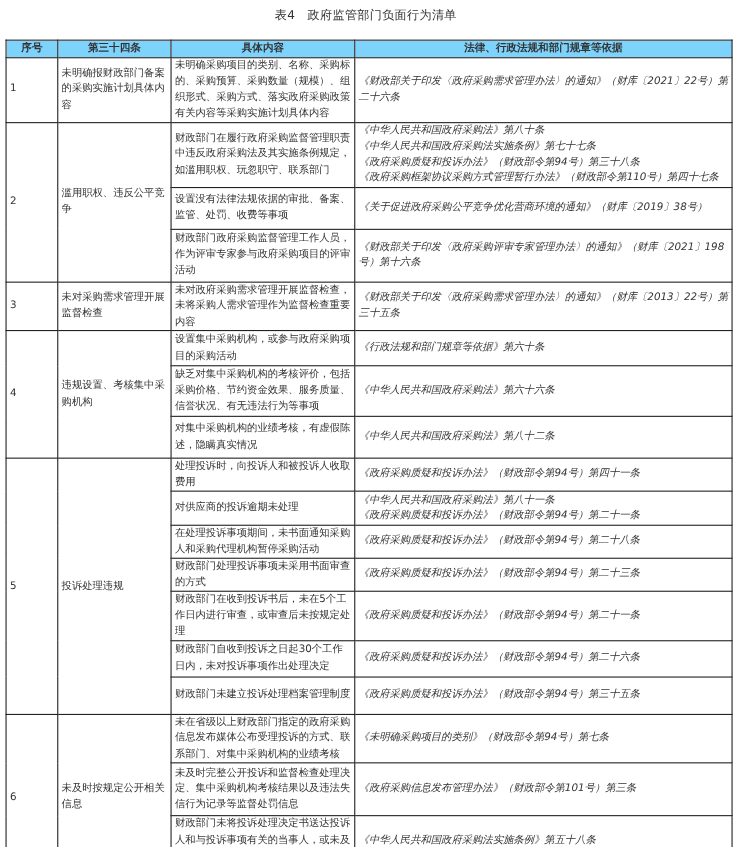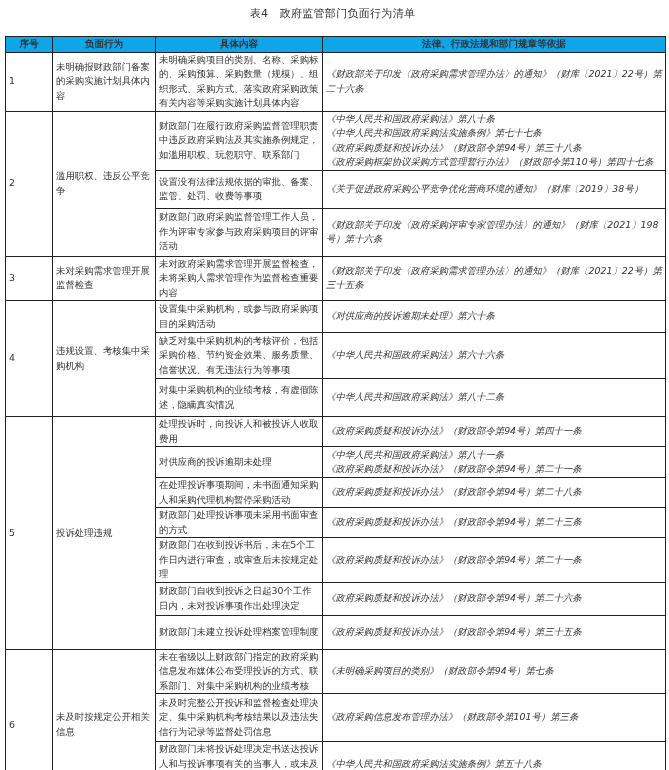--- a/index.html
+++ b/index.html
@@ -4,42 +4,42 @@
 <style>
   html, body { margin: 0; padding: 0; background: #ffffff; }
   body { width: 669px; height: 770px; position: relative; overflow: hidden;
          font-family: "DejaVu Sans", "Liberation Sans", sans-serif; color: #333; }
   .title { position: absolute; top: 6px; left: 0; width: 665px; text-align: center;
            font-size: 11px; color: #333; letter-spacing: 0.3px; }
   table.grid { position: absolute; top: 36px; left: 5px; width: 660px;
                border-collapse: collapse; table-layout: fixed; font-size: 9.4px; line-height: 14.5px; }
   table.grid th, table.grid td { border: 1px solid #222; padding: 0 3px; vertical-align: middle;
                overflow: hidden; }
-  table.grid th { background: #0ea5e9; font-weight: bold; text-align: center; height: 13px;
+  table.grid th { background: #7dd3fc; font-weight: bold; text-align: center; height: 13px;
                font-size: 9.6px; color: #333; }
   td.seq { text-align: left; }
   td.basis { padding-left: 5px; }
   .line { display: block; white-space: nowrap; font-style: italic; }
 </style>
 </head>
 <body>
 
 <div class="title">表4　政府监管部门负面行为清单</div>
 
 <table class="grid">
   <colgroup>
     <col style="width:47px">
     <col style="width:103px">
     <col style="width:167px">
     <col style="width:343px">
   </colgroup>
   <thead>
     <tr>
       <th>序号</th>
-      <th>负面行为</th>
+      <th>第三十四条</th>
       <th>具体内容</th>
       <th>法律、行政法规和部门规章等依据</th>
     </tr>
   </thead>
   <tbody>
 
     <tr style="height:57px">
       <td class="seq">1</td>
       <td>未明确报财政部门备案的采购实施计划具体内容</td>
       <td>未明确采购项目的类别、名称、采购标的、采购预算、采购数量（规模）、组织形式、采购方式、落实政府采购政策有关内容等采购实施计划具体内容</td>
@@ -70,30 +70,30 @@
       <td class="basis">
           <span class="line" style="white-space:normal">《财政部关于印发〈政府采购评审专家管理办法〉的通知》（财库〔2021〕198号）第十六条</span>
         </td>
     </tr>
 
     <tr style="height:39px">
       <td class="seq">3</td>
       <td>未对采购需求管理开展监督检查</td>
       <td>未对政府采购需求管理开展监督检查，未将采购人需求管理作为监督检查重要内容</td>
       <td class="basis">
-          <span class="line" style="white-space:normal">《财政部关于印发〈政府采购需求管理办法〉的通知》（财库〔2021〕22号）第三十五条</span>
+          <span class="line" style="white-space:normal">《财政部关于印发〈政府采购需求管理办法〉的通知》（财库〔2013〕22号）第三十五条</span>
         </td>
     </tr>
 
     <tr style="height:32px">
       <td class="seq" rowspan="3">4</td>
       <td rowspan="3">违规设置、考核集中采购机构</td>
       <td>设置集中采购机构，或参与政府采购项目的采购活动</td>
       <td class="basis">
-          <span class="line">《对供应商的投诉逾期未处理》第六十条</span>
+          <span class="line">《行政法规和部门规章等依据》第六十条</span>
         </td>
     </tr>
     <tr style="height:46px">
       <td>缺乏对集中采购机构的考核评价，包括采购价格、节约资金效果、服务质量、信誉状况、有无违法行为等事项</td>
       <td class="basis">
           <span class="line">《中华人民共和国政府采购法》第六十六条</span>
         </td>
     </tr>
     <tr style="height:38px">
       <td>对集中采购机构的业绩考核，有虚假陈述，隐瞒真实情况</td>

